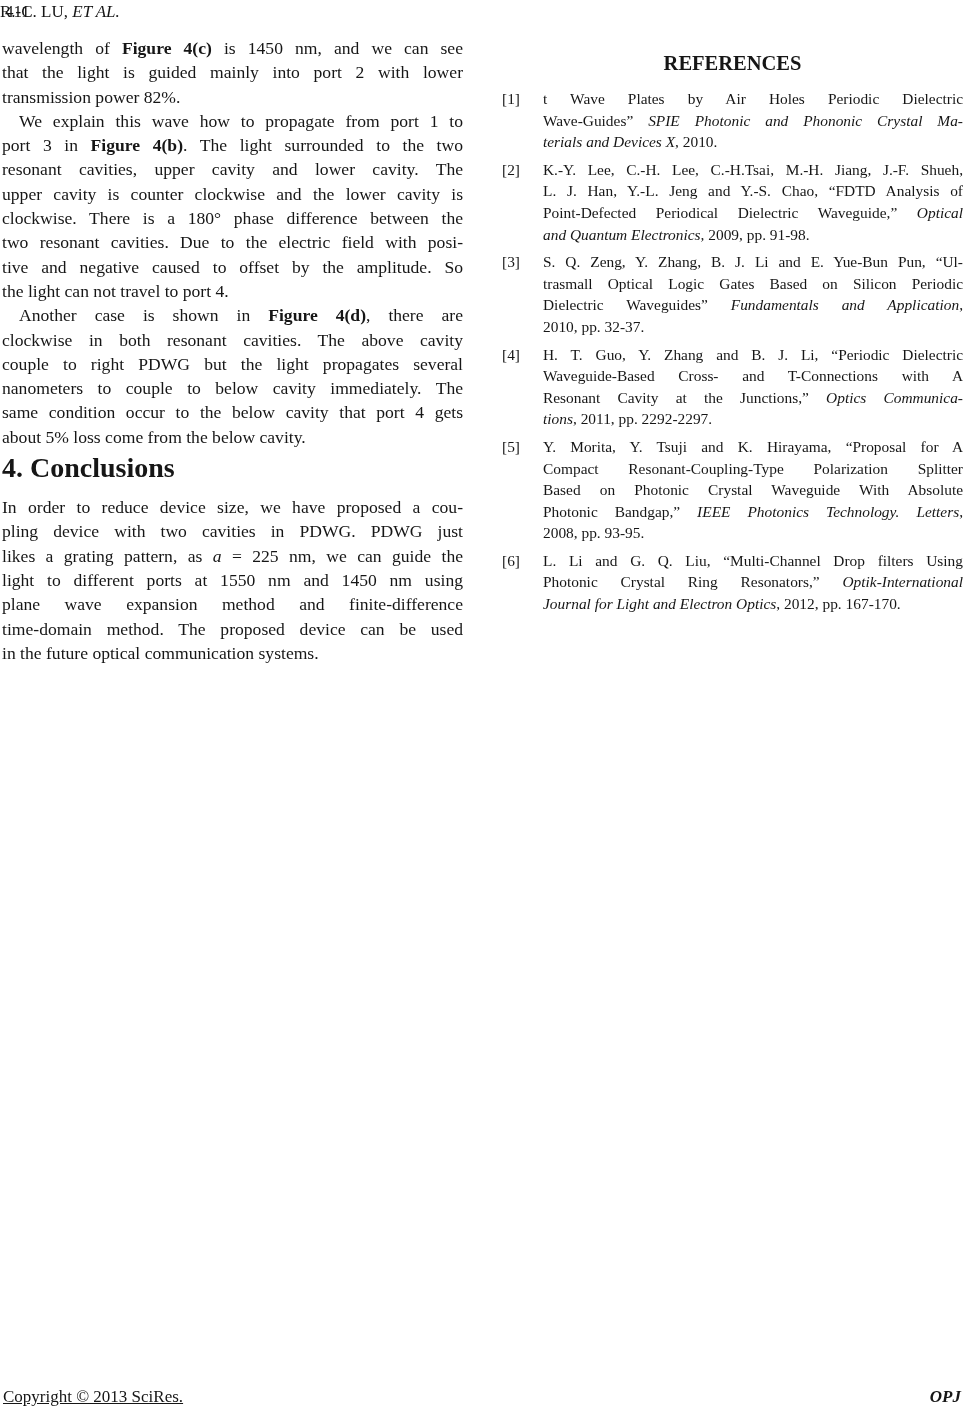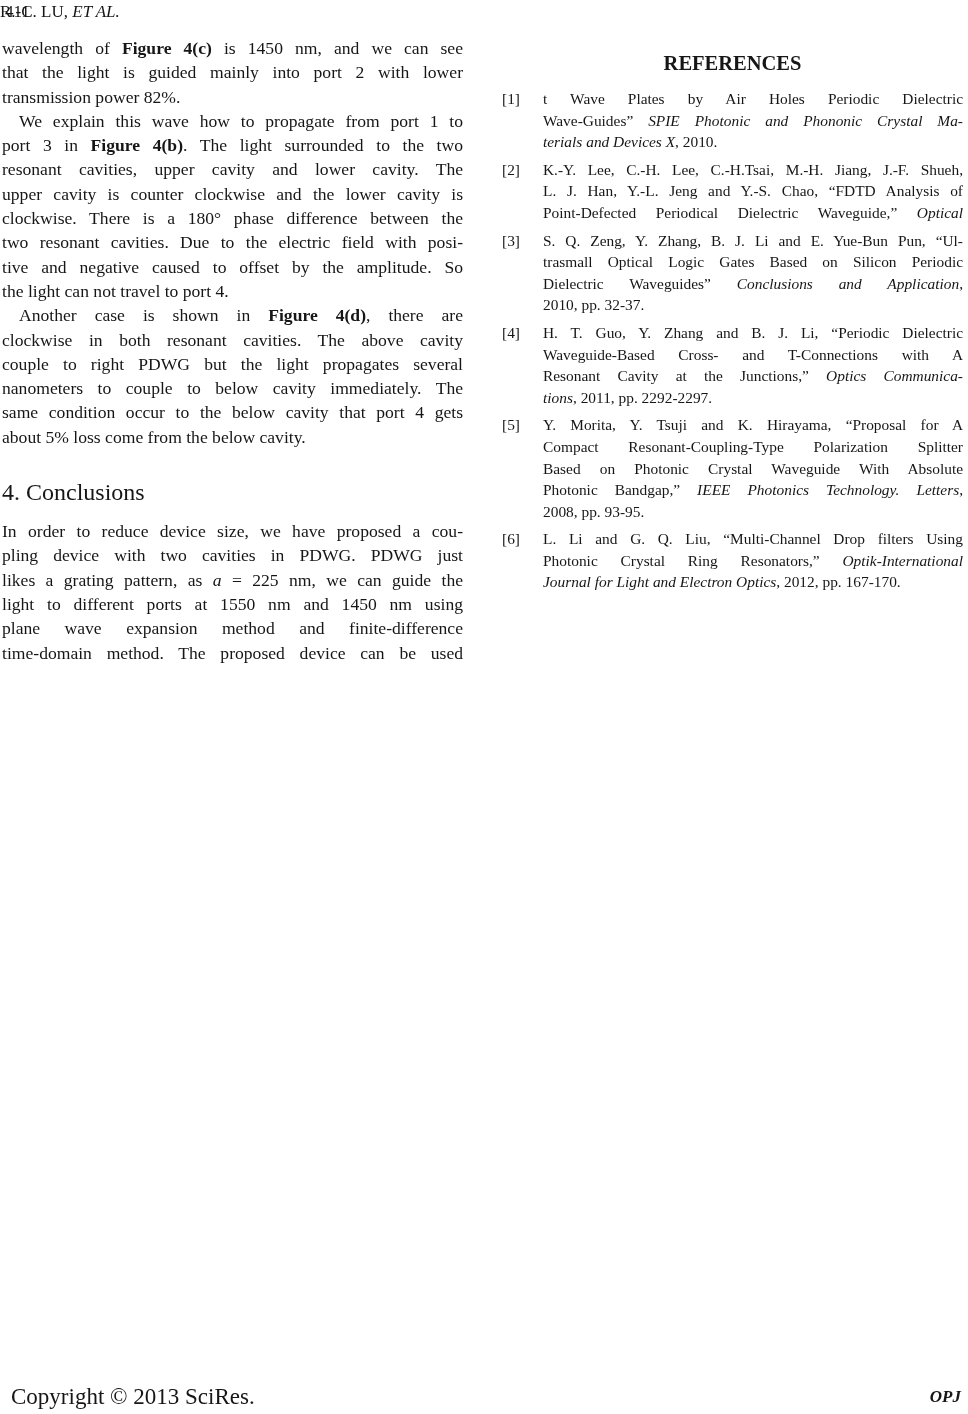--- a/index.html
+++ b/index.html
@@ -10,29 +10,29 @@
   .header-title{position:absolute;left:0;right:0;top:2px;text-align:left;font-size:17px;line-height:20px;}
 
   .col-left{position:absolute;left:2px;top:36px;width:461px;font-size:17.6px;line-height:24.3px;}
   .col-right{position:absolute;left:502px;top:50px;width:461px;font-size:15.4px;line-height:21.6px;}
 
   .tl{text-align:justify;text-align-last:justify;white-space:nowrap;}
   .tl.last{text-align-last:left;}
   .tl.ind{text-indent:17px;}
 
   .para{margin:0;}
-  .section-heading{font-weight:normal;font-size:24px;line-height:26px;margin:30px 0 14px 0;
+  .section-heading{font-weight:bold;font-size:28px;line-height:26px;margin:6px 0 14px 0;
                    text-align:left;text-align-last:left;white-space:nowrap;}
 
   .refs-heading{font-weight:bold;font-size:20.5px;line-height:26px;text-align:center;margin:0 0 12px 0;}
   .ref{display:flex;margin-bottom:6px;}
   .ref-label{flex:0 0 41px;width:41px;}
   .ref-text{flex:1;min-width:0;}
 
-  .footer-copyright{position:absolute;left:11px;top:1386px;font-size:23px;line-height:22px;}
+  .footer-copyright{position:absolute;left:3px;top:1386px;font-size:17px;line-height:22px;text-decoration:underline;}
   .footer-journal{position:absolute;right:7px;top:1386px;font-size:17px;line-height:22px;
                   font-weight:bold;font-style:italic;}
 </style>
 </head>
 <body>
 
 <div class="page">
 
   <div class="header-pagenum">411</div>
   <div class="header-title"><span>R.-C. LU, </span><i>ET AL.</i></div>
@@ -62,48 +62,50 @@
         <div class="tl last"><span>about 5% loss come from the below cavity.</span></div>
       </div>
       <div class="section-heading">4. Conclusions</div>
       <div class="para">
         <div class="tl"><span>In order to reduce device size, we have proposed a cou-</span></div>
         <div class="tl"><span>pling device with two cavities in PDWG. PDWG just</span></div>
         <div class="tl"><span>likes a grating pattern, as </span><i>a</i><span> = 225 nm, we can guide the</span></div>
         <div class="tl"><span>light to different ports at 1550 nm and 1450 nm using</span></div>
         <div class="tl"><span>plane wave expansion method and finite-difference</span></div>
         <div class="tl"><span>time-domain method. The proposed device can be used</span></div>
+        <div class="tl last"><span>in the future optical communication systems.</span></div>
       </div>
     </div>
 
   <div class="col-right">
     <div class="refs-heading">REFERENCES</div>
     <div id="refs-list">
         <div class="ref">
           <div class="ref-label">[1]</div>
           <div class="ref-text">
             <div class="tl"><span>t Wave Plates by Air Holes Periodic Dielectric</span></div>
             <div class="tl"><span>Wave-Guides” </span><i>SPIE Photonic and Phononic Crystal Ma-</i></div>
             <div class="tl last"><i>terials and Devices X</i><span>, 2010.</span></div>
           </div>
         </div>
         <div class="ref">
           <div class="ref-label">[2]</div>
           <div class="ref-text">
             <div class="tl"><span>K.-Y. Lee, C.-H. Lee, C.-H.Tsai, M.-H. Jiang, J.-F. Shueh,</span></div>
             <div class="tl"><span>L. J. Han, Y.-L. Jeng and Y.-S. Chao, “FDTD Analysis of</span></div>
             <div class="tl"><span>Point-Defected Periodical Dielectric Waveguide,” </span><i>Optical</i></div>
+            <div class="tl last"><i>and Quantum Electronics,</i><span> 2009, pp. 91-98.</span></div>
           </div>
         </div>
         <div class="ref">
           <div class="ref-label">[3]</div>
           <div class="ref-text">
             <div class="tl"><span>S. Q. Zeng, Y. Zhang, B. J. Li and E. Yue-Bun Pun, “Ul-</span></div>
             <div class="tl"><span>trasmall Optical Logic Gates Based on Silicon Periodic</span></div>
-            <div class="tl"><span>Dielectric Waveguides” </span><i>Conclusions and Application</i><span>,</span></div>
+            <div class="tl"><span>Dielectric Waveguides” </span><i>Fundamentals and Application</i><span>,</span></div>
             <div class="tl last"><span>2010, pp. 32-37.</span></div>
           </div>
         </div>
         <div class="ref">
           <div class="ref-label">[4]</div>
           <div class="ref-text">
             <div class="tl"><span>H. T. Guo, Y. Zhang and B. J. Li, “Periodic Dielectric</span></div>
             <div class="tl"><span>Waveguide-Based Cross- and T-Connections with A</span></div>
             <div class="tl"><span>Resonant Cavity at the Junctions,” </span><i>Optics Communica-</i></div>
             <div class="tl last"><i>tions</i><span>, 2011, pp. 2292-2297.</span></div>

